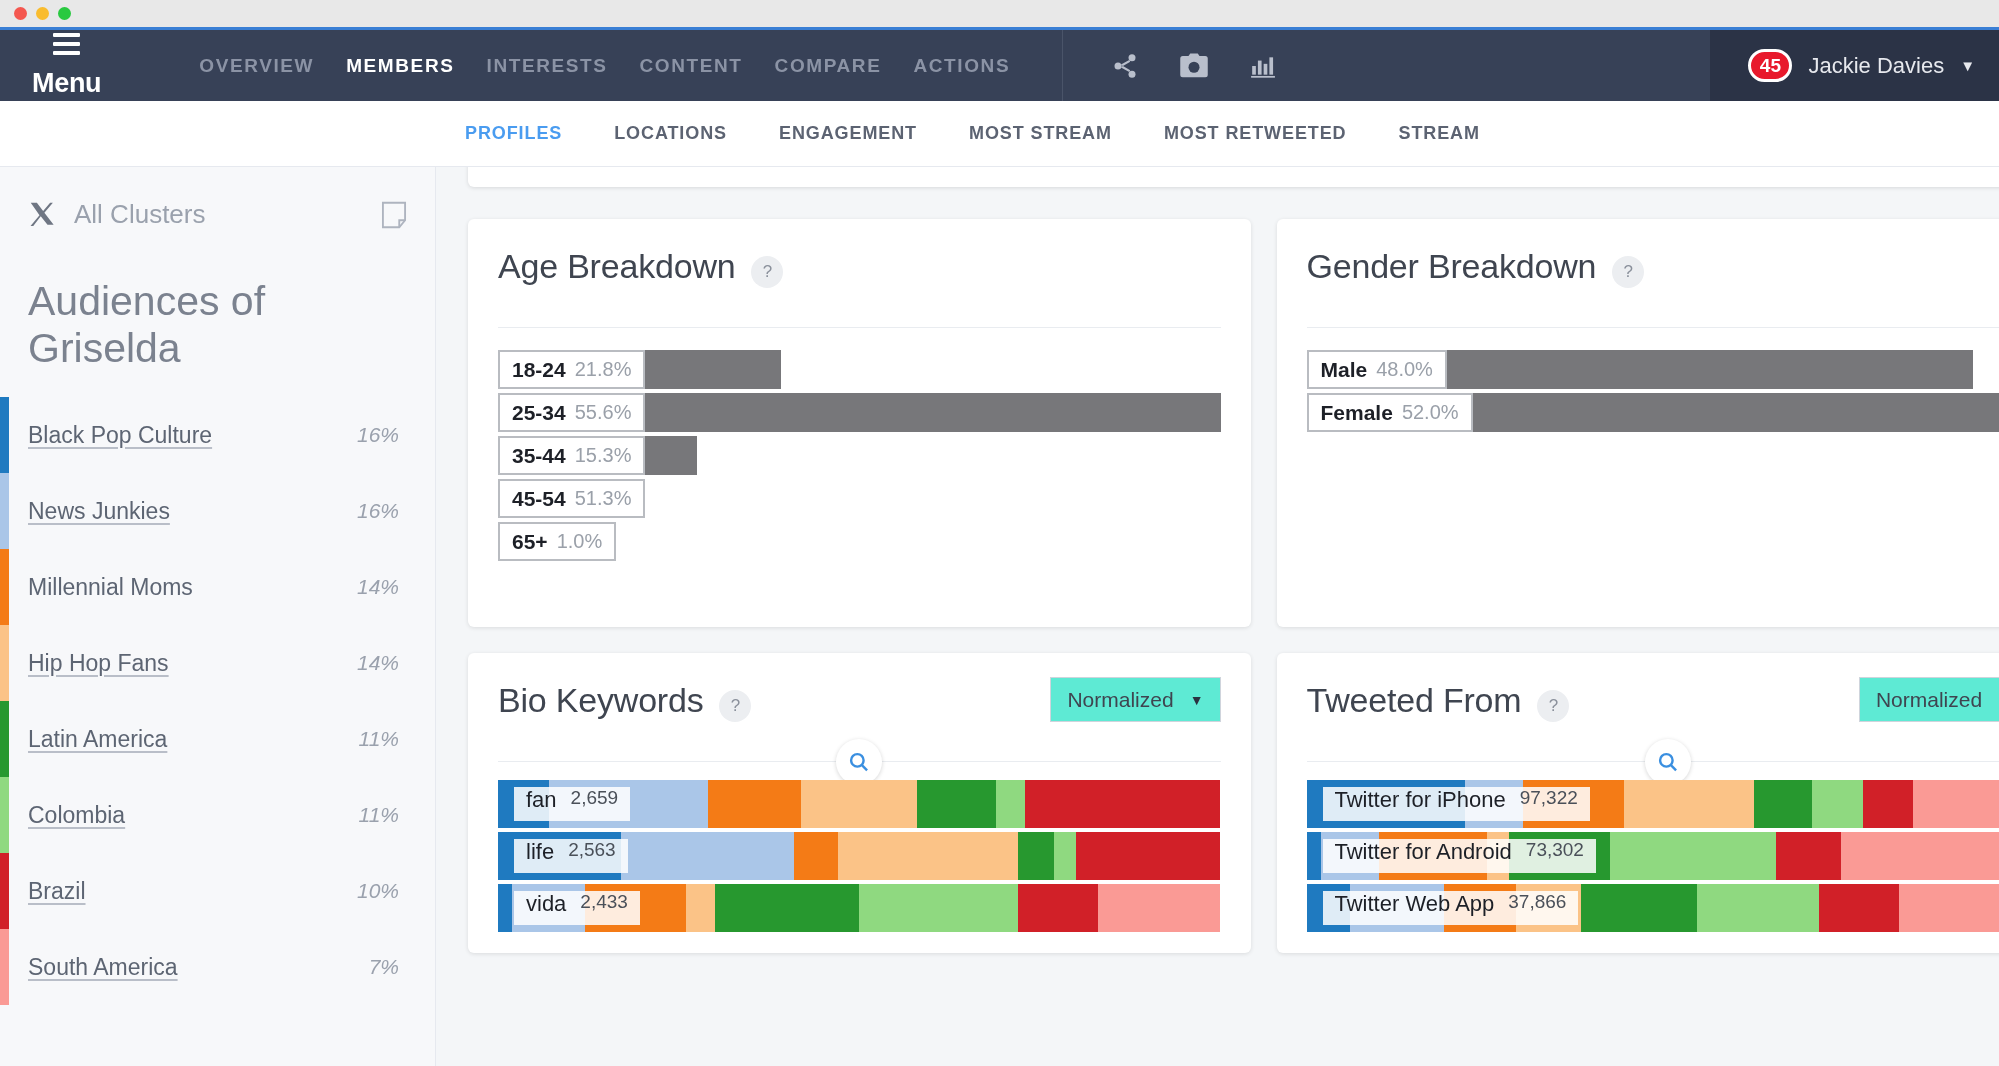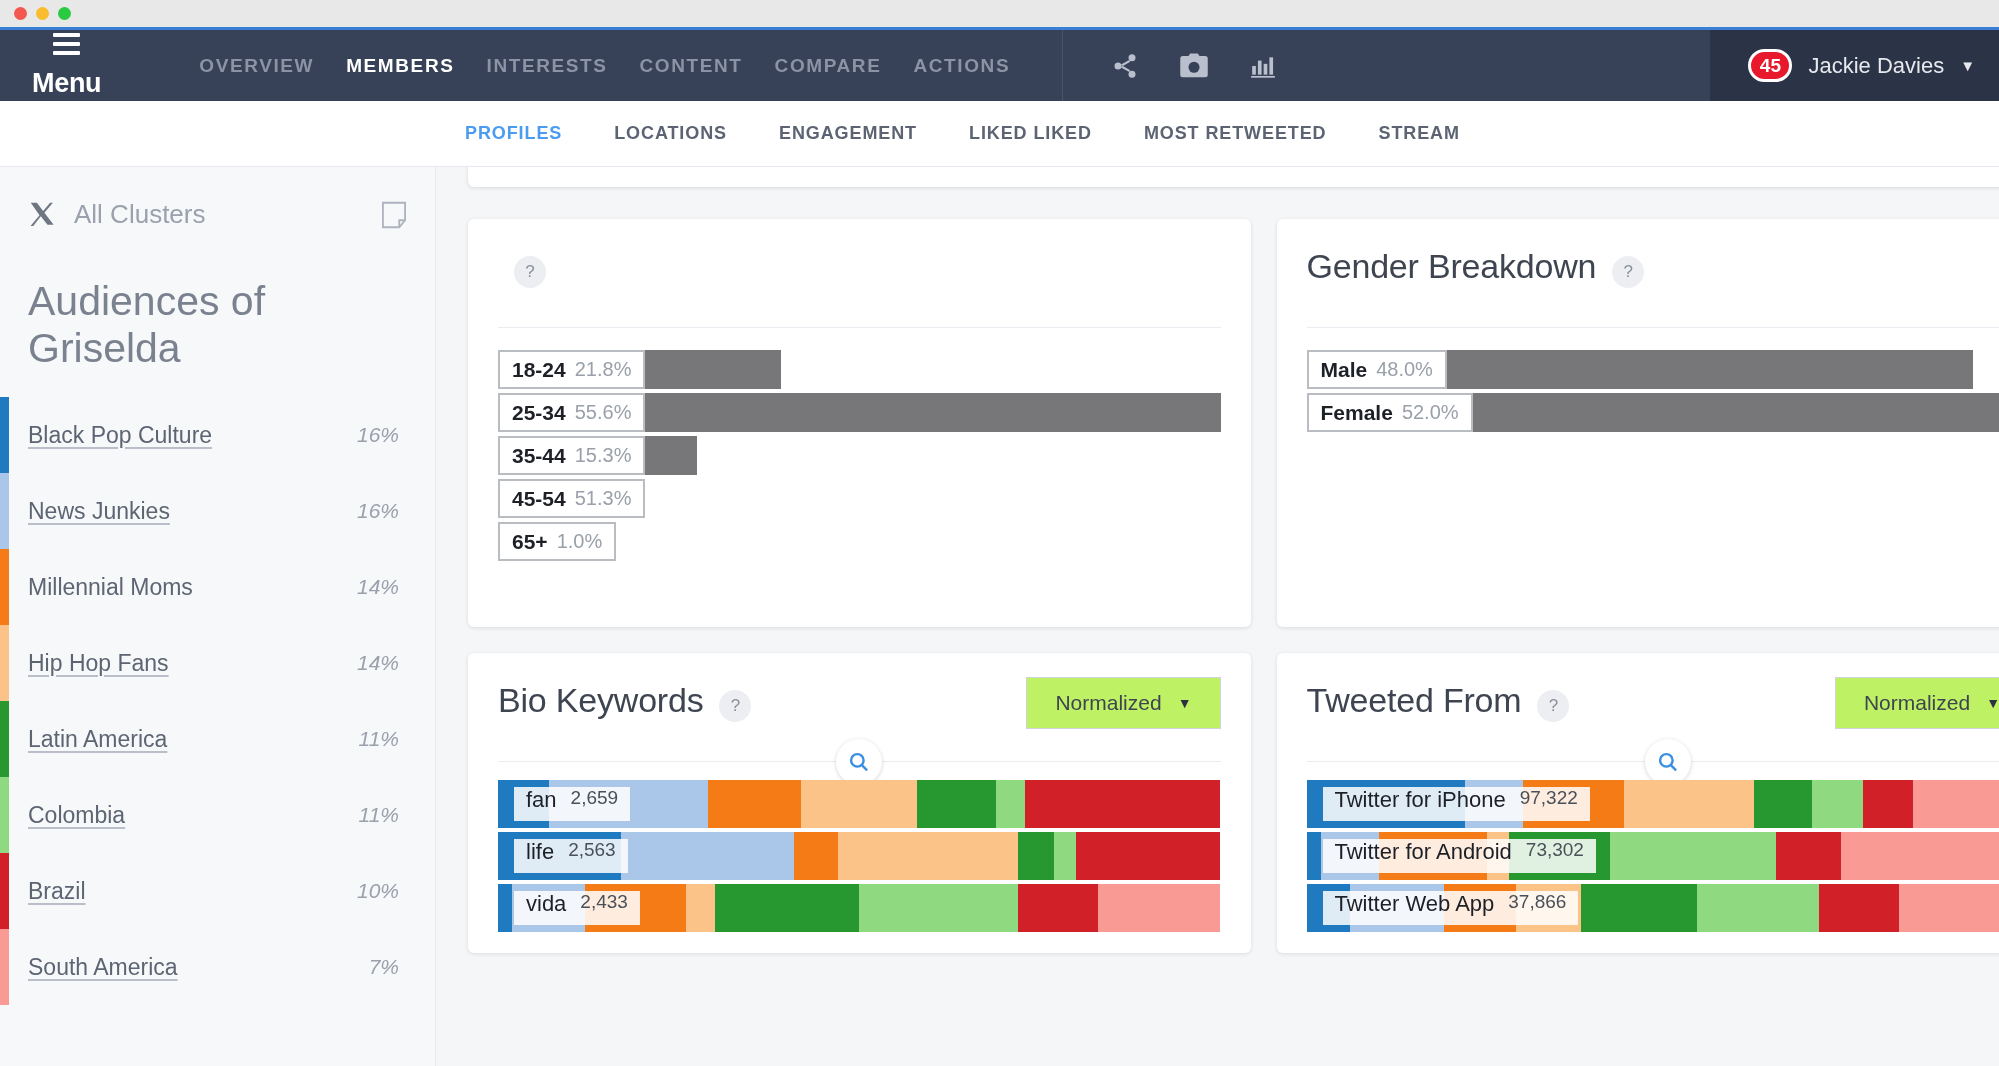--- a/index.html
+++ b/index.html
@@ -168,24 +168,24 @@
     letter-spacing: -0.2px;
   }
   .help-badge {
     width: 32px; height: 32px; border-radius: 50%;
     background: #eceef1; color: #8a909b;
     font-size: 17px; display: flex; align-items: center; justify-content: center;
     margin: 9px 0 0 16px; cursor: pointer; flex: 0 0 32px;
   }
   .head-spacer { flex: 1; }
   .select-box {
-    border: 1px solid #cfd4dc; background: #bef264;
-    height: 52px; min-width: 166px;
+    border: 1px solid #cfd4dc; background: #5eead4;
+    height: 45px; min-width: 166px;
     display: flex; align-items: center; justify-content: space-between;
-    padding: 0 28px; cursor: pointer;
+    padding: 0 16px; cursor: pointer;
     margin-top: -4px;
   }
   .select-value { font-size: 21px; color: #3f4550; }
   .select-caret { font-size: 14px; color: #2b3140; margin-left: 16px; }
 
   .card-rule {
     border-top: 1px solid #e9ecf0;
     margin-top: 14px; position: relative;
   }
   .search-bubble {
@@ -297,21 +297,21 @@
     <span id="notification-badge">45</span>
     <span id="user-name">Jackie Davies</span>
     <span id="user-caret">▼</span>
   </div>
 </div>
 
 <div id="sub-nav">
   <span class="sub-tab active">PROFILES</span>
   <span class="sub-tab">LOCATIONS</span>
   <span class="sub-tab">ENGAGEMENT</span>
-  <span class="sub-tab">LIKED LIKED</span>
+  <span class="sub-tab">MOST STREAM</span>
   <span class="sub-tab">MOST RETWEETED</span>
   <span class="sub-tab">STREAM</span>
 </div>
 
 <div id="body-wrap">
 
   <div id="sidebar">
     <div id="cluster-row">
       <span id="x-icon">
         <svg width="30" height="30" viewBox="0 0 24 24" fill="#6f7683">
@@ -374,20 +374,21 @@
   </div>
 
   <div id="content">
 
     <div id="partial-card-top"></div>
 
     <div id="card-grid">
 
       <div class="card" style="height:408px">
         <div class="card-head">
+          <span class="card-title">Age Breakdown</span>
           <span class="help-badge">?</span>
         </div>
         <div class="card-rule"></div>
         <div class="bars" id="age-bars">
             <div class="bar-row">
               <div class="bar-fill" style="width: 39.2086%; background: rgb(119, 119, 122);"></div>
               <div class="bar-label">
                 <span class="bar-cat">18-24</span>
                 <span class="bar-val">21.8%</span>
               </div>

